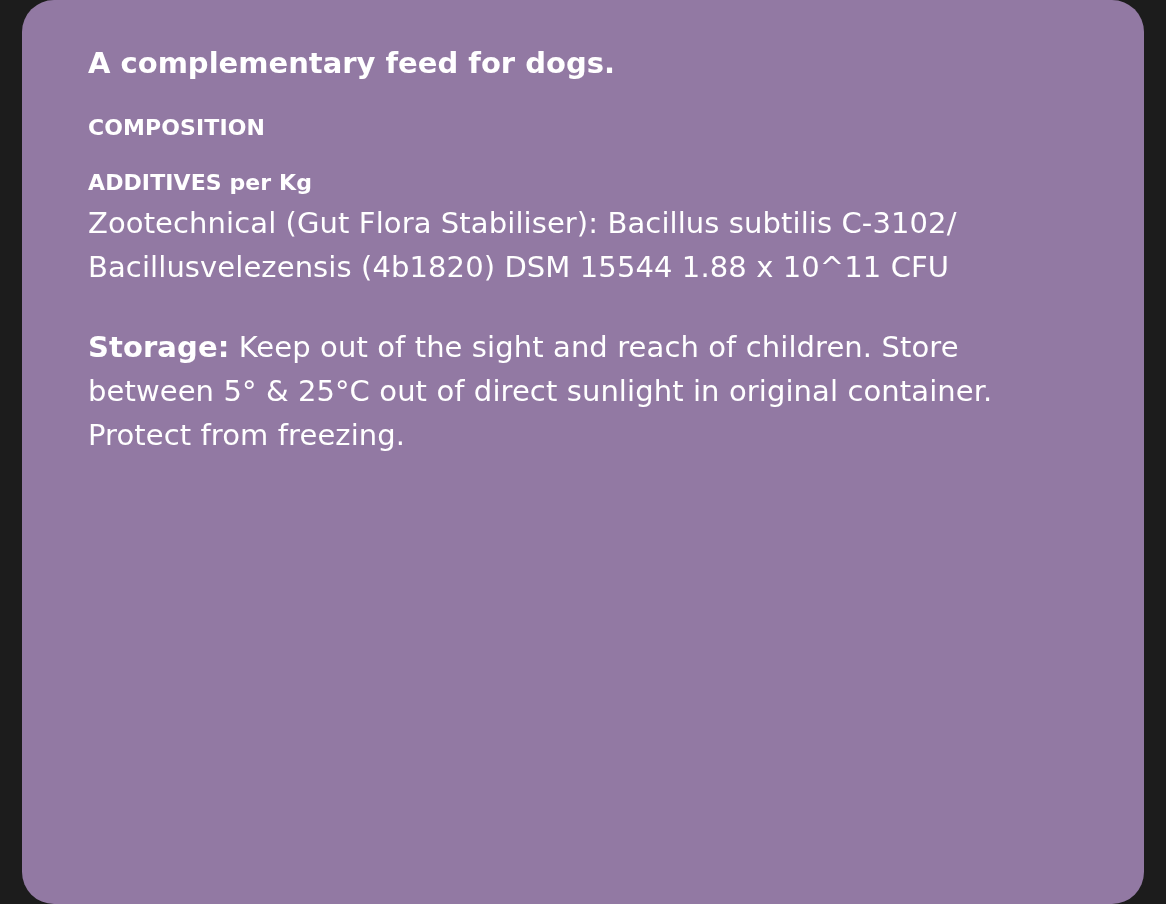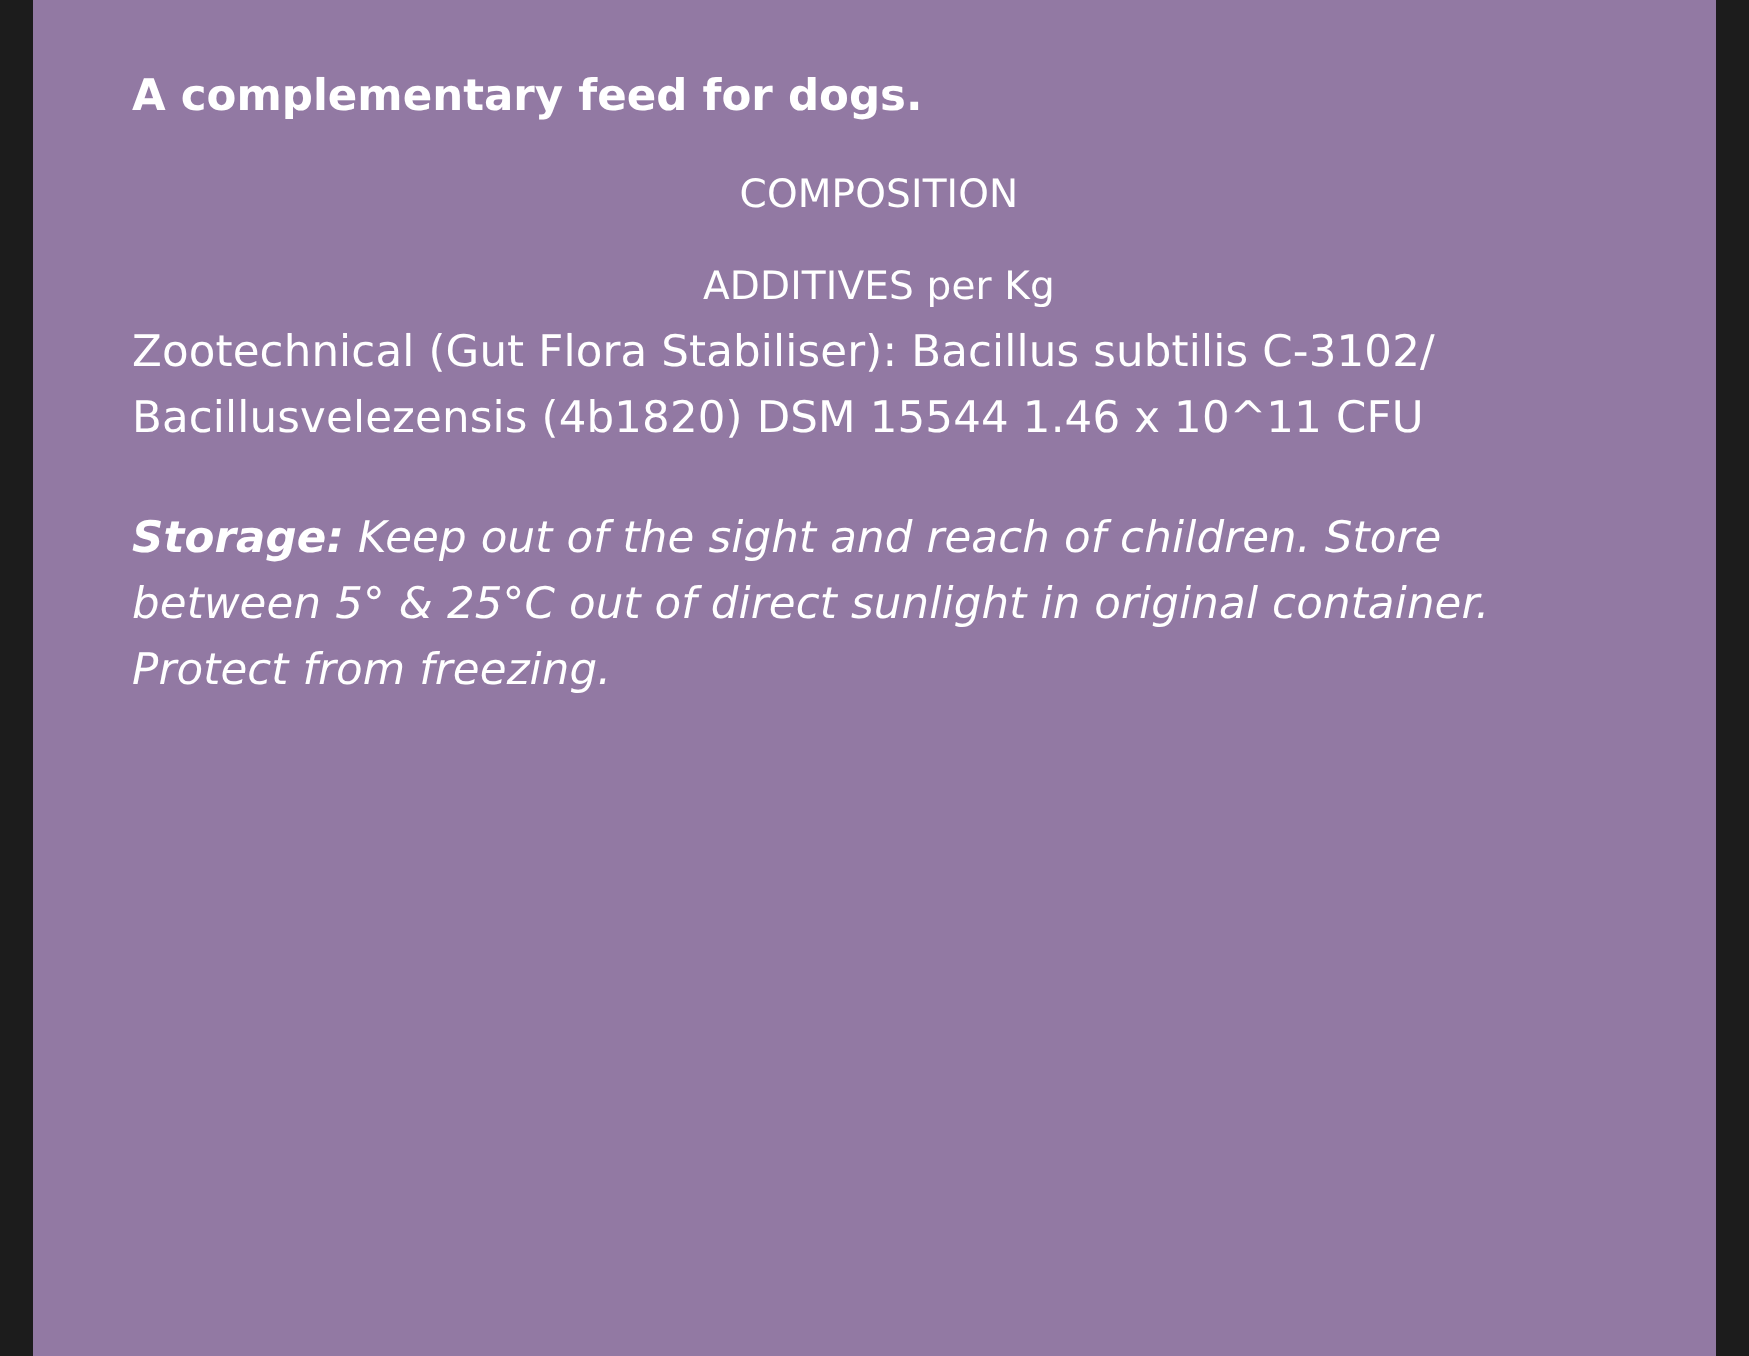--- a/index.html
+++ b/index.html
@@ -16,34 +16,34 @@
   .label-panel {
     position: absolute;
     left: 22px;
     top: 0;
     width: 1122px;
     height: 904px;
     background: #9279a3;
     box-sizing: border-box;
     padding: 44px 60px 0 66px;
     color: #ffffff;
+    border-radius: 32px;
   }
   .block {
     margin-bottom: 26px;
   }
   .block:last-child {
     margin-bottom: 0;
   }
   .heading {
-    font-size: 26px;
-    font-weight: normal;
+    font-size: 22px;
+    font-weight: bold;
     line-height: 1.34;
     letter-spacing: 0.1px;
     margin: 0 0 2px 0;
-    text-align: center;
   }
   .body-text {
     font-size: 29px;
     font-weight: normal;
     line-height: 1.52;
     letter-spacing: 0.1px;
     margin: 0;
     max-width: 1055px;
   }
   .lead {
@@ -54,21 +54,20 @@
   }
   .storage-block {
     margin-top: 36px;
   }
   .storage-line {
     font-size: 29px;
     line-height: 1.52;
     letter-spacing: 0.1px;
     margin: 0;
     max-width: 1055px;
-    font-style: italic;
   }
   .storage-label {
     font-weight: bold;
   }
   .composition-block .body-text {
     margin-top: 0;
   }
   .additives-heading, .analytical-heading, .composition-heading {
     margin-bottom: 3px;
   }
@@ -79,21 +78,21 @@
 <div class="label-panel">
 
   <p class="lead">A complementary feed for dogs.</p>
 
   <div class="block composition-block">
     <h2 class="heading composition-heading">COMPOSITION</h2>
   </div>
 
   <div class="block additives-block">
     <h2 class="heading additives-heading">ADDITIVES per Kg</h2>
-    <p class="body-text">Zootechnical (Gut Flora Stabiliser): Bacillus subtilis C-3102/ Bacillusvelezensis (4b1820) DSM 15544 1.46 x 10^11 CFU</p>
+    <p class="body-text">Zootechnical (Gut Flora Stabiliser): Bacillus subtilis C-3102/ Bacillusvelezensis (4b1820) DSM 15544 1.88 x 10^11 CFU</p>
   </div>
 
 
   <div class="block storage-block">
     <p class="storage-line"><span class="storage-label">Storage:</span><span> Keep out of the sight and reach of children. Store between 5° &amp; 25°C out of direct sunlight in original container. Protect from freezing.</span></p>
   </div>
 
 </div>
 
 </body></html>

